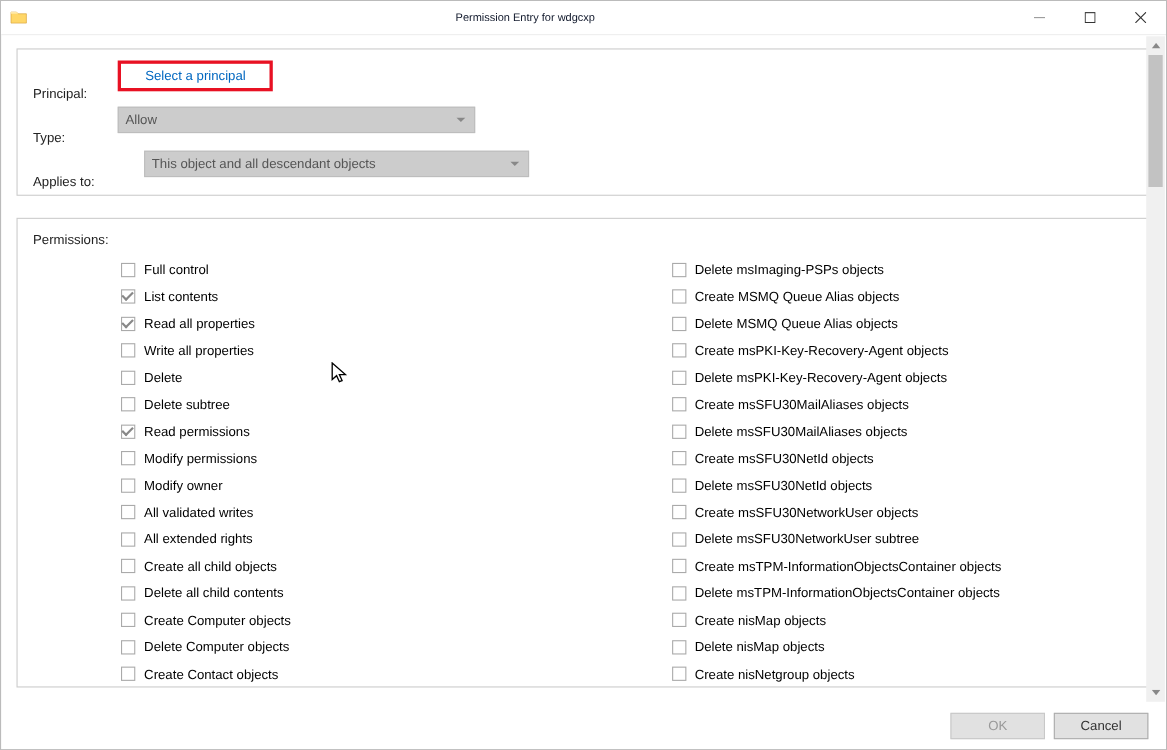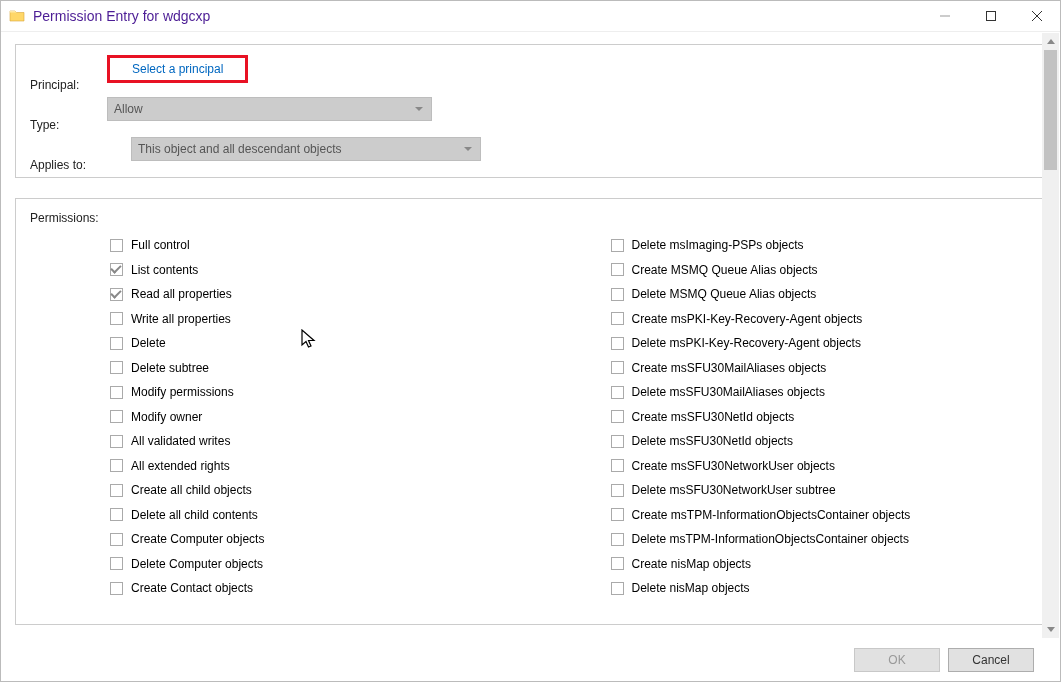--- a/index.html
+++ b/index.html
@@ -21,23 +21,24 @@
     padding-left: 8px;
     background: #fff;
     border-bottom: 1px solid #eee;
   }
   .titlebar-icon {
     width: 16px; height: 16px;
     margin-right: 8px;
     display: inline-block;
   }
   .titlebar-title {
-    font-size: 14px;
-    color: #4c1d95;
+    font-size: 10px;
+    color: #0f172a;
     flex: 1;
+    text-align: center;
   }
   .titlebar-btns { display: flex; height: 100%; }
   .titlebar-btn {
     width: 46px;
     display: flex;
     align-items: center;
     justify-content: center;
     cursor: default;
   }
   .titlebar-btn svg { display:block; }
@@ -134,21 +135,21 @@
     border: solid #888;
     border-width: 0 2px 2px 0;
     transform: rotate(45deg);
   }
   .perm-label {
     color: #000000;
     font-size: 12px;
   }
   .footer {
     position: absolute;
-    bottom: 0; left: 0; right: 10px;
+    bottom: 0; left: 0; right: 0;
     height: 42px;
     display: flex;
     justify-content: flex-end;
     align-items: center;
     padding-right: 16px;
     gap: 8px;
   }
   .btn {
     width: 86px;
     height: 24px;
@@ -281,20 +282,24 @@
           </div>
           <div class="perm-item">
             <span class="perm-check"></span>
             <span class="perm-label">Delete</span>
           </div>
           <div class="perm-item">
             <span class="perm-check"></span>
             <span class="perm-label">Delete subtree</span>
           </div>
           <div class="perm-item">
+            <span class="perm-check checked"></span>
+            <span class="perm-label">Read permissions</span>
+          </div>
+          <div class="perm-item">
             <span class="perm-check"></span>
             <span class="perm-label">Modify permissions</span>
           </div>
           <div class="perm-item">
             <span class="perm-check"></span>
             <span class="perm-label">Modify owner</span>
           </div>
           <div class="perm-item">
             <span class="perm-check"></span>
             <span class="perm-label">All validated writes</span>
@@ -377,20 +382,24 @@
             <span class="perm-check"></span>
             <span class="perm-label">Delete msTPM-InformationObjectsContainer objects</span>
           </div>
           <div class="perm-item">
             <span class="perm-check"></span>
             <span class="perm-label">Create nisMap objects</span>
           </div>
           <div class="perm-item">
             <span class="perm-check"></span>
             <span class="perm-label">Delete nisMap objects</span>
+          </div>
+          <div class="perm-item">
+            <span class="perm-check"></span>
+            <span class="perm-label">Create nisNetgroup objects</span>
           </div>
         </div>
     </div>
   </div>
 </div>
 
 <div class="scrollbar">
   <div class="scrollbar-arrow top">
     <svg width="8" height="5">
         <polygon points="4,0 8,5 0,5" fill="#888"></polygon>

